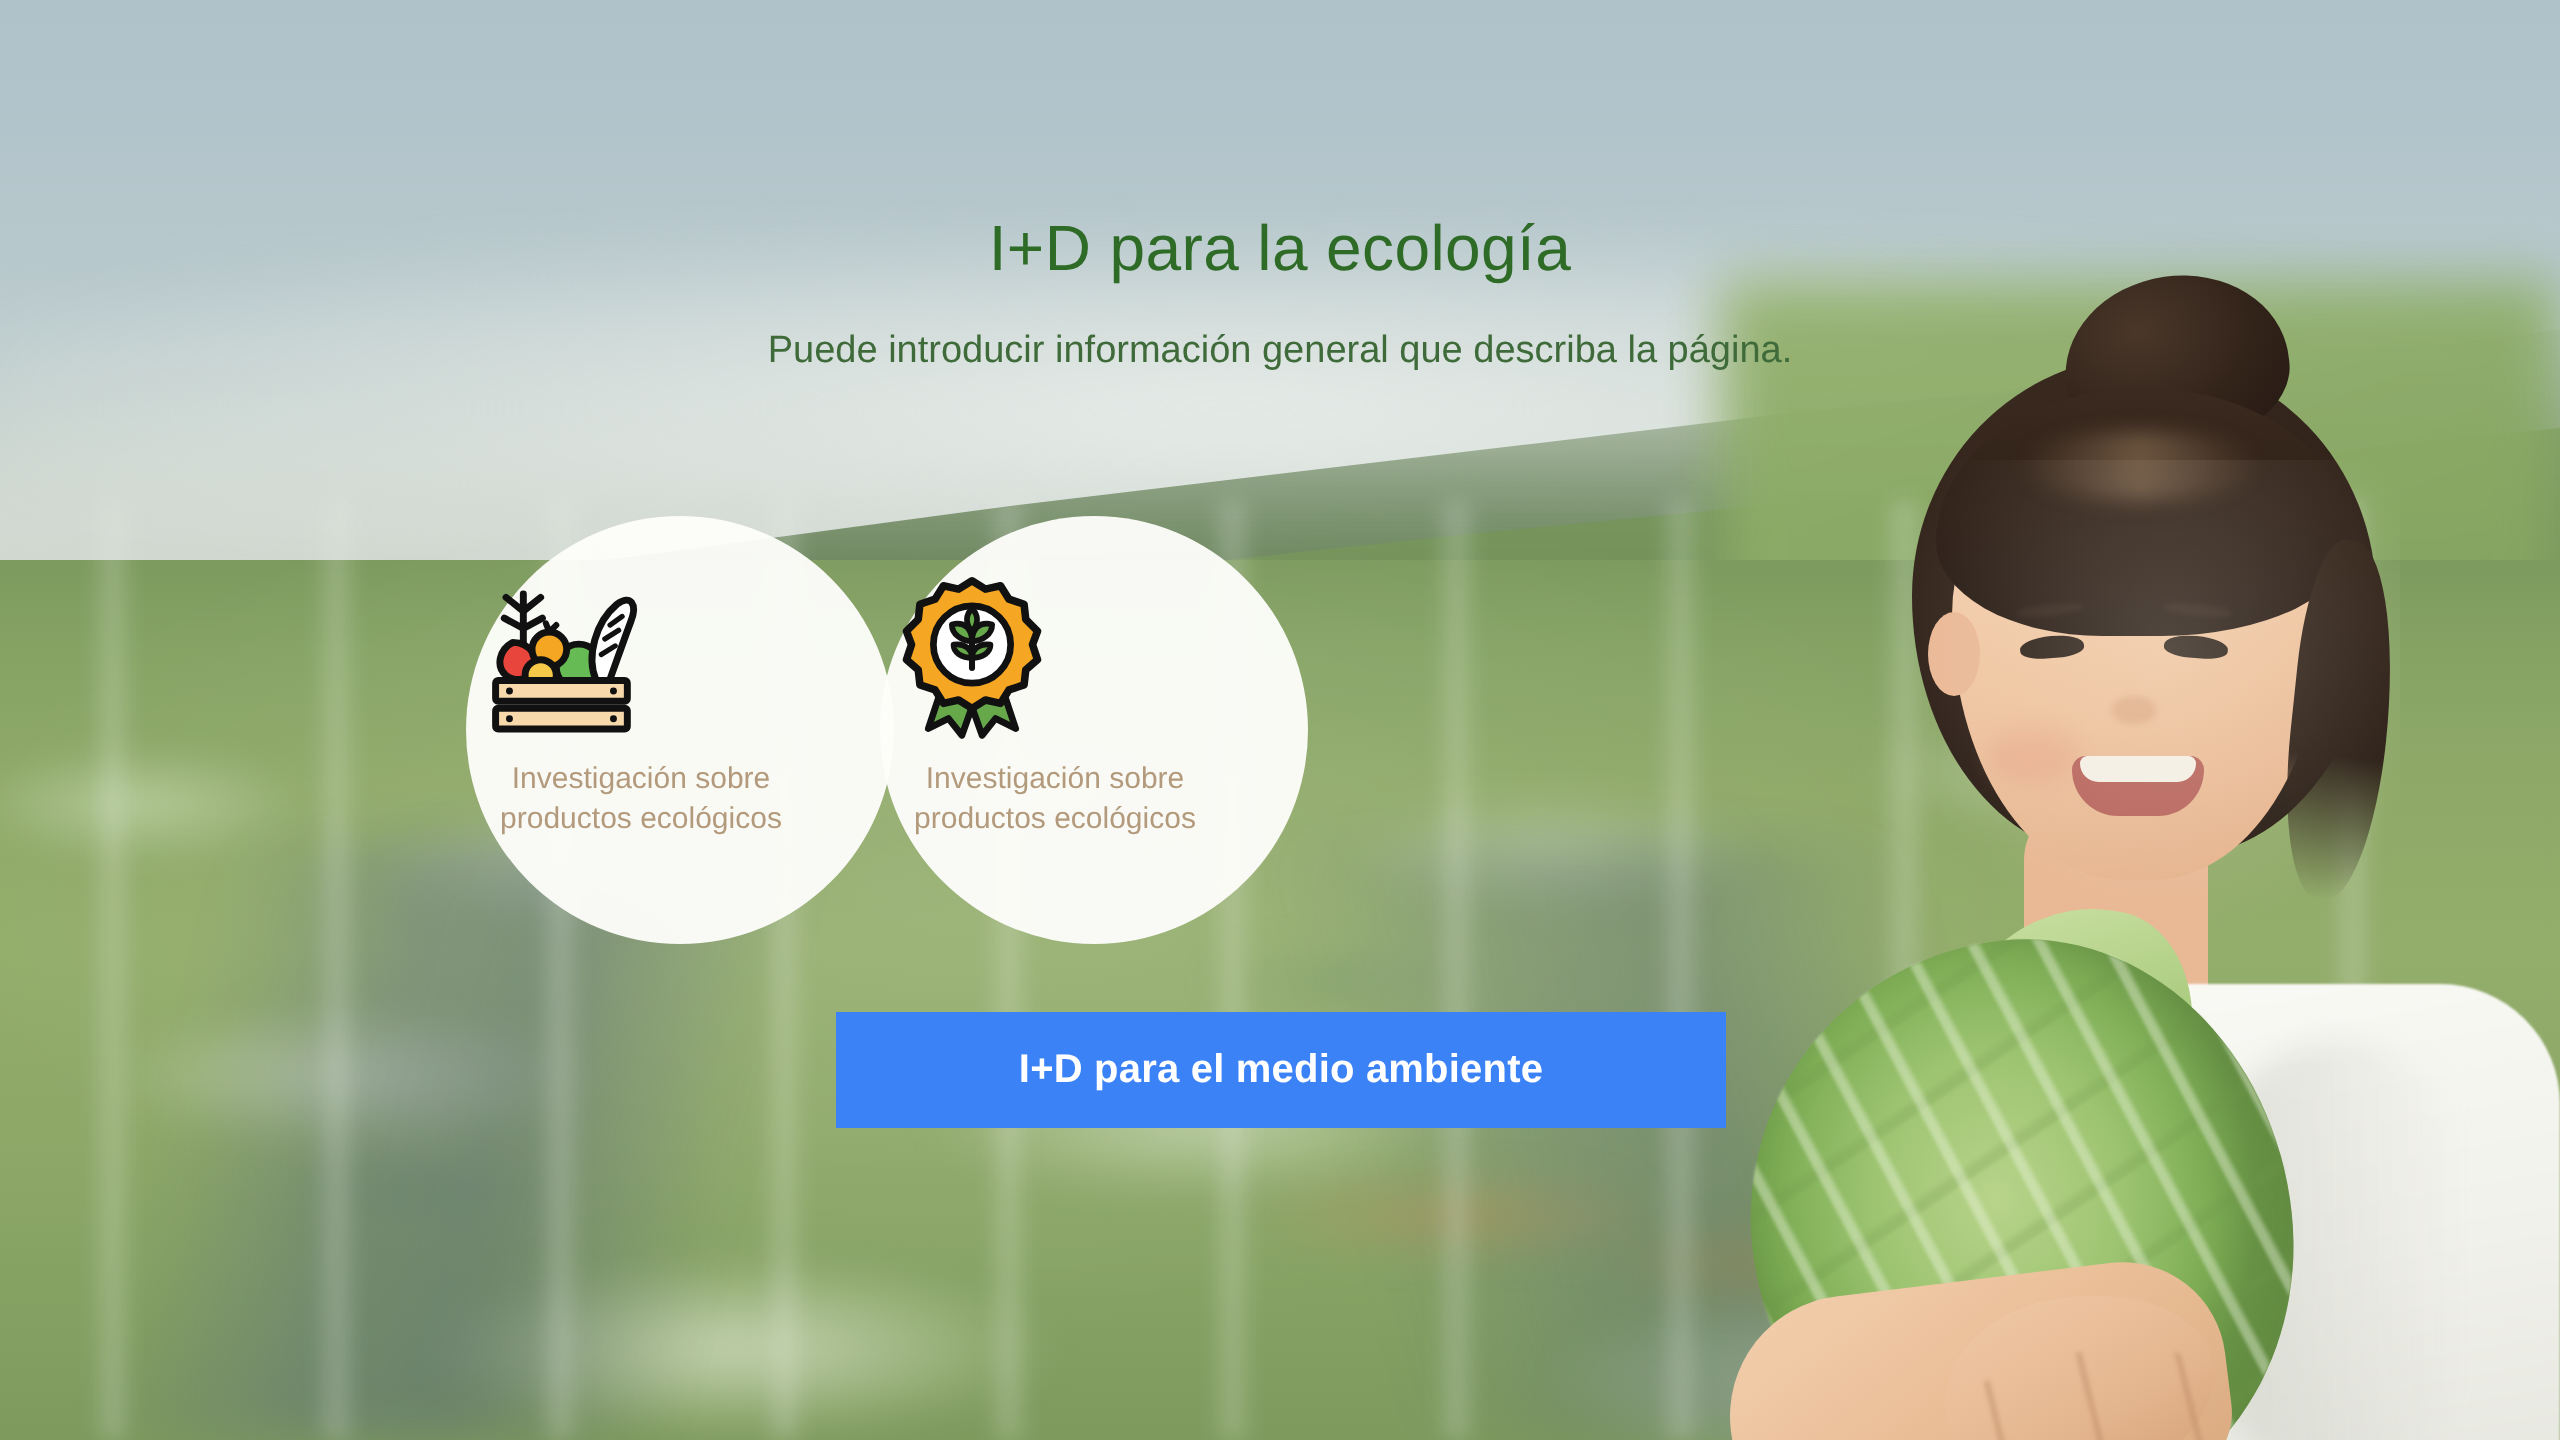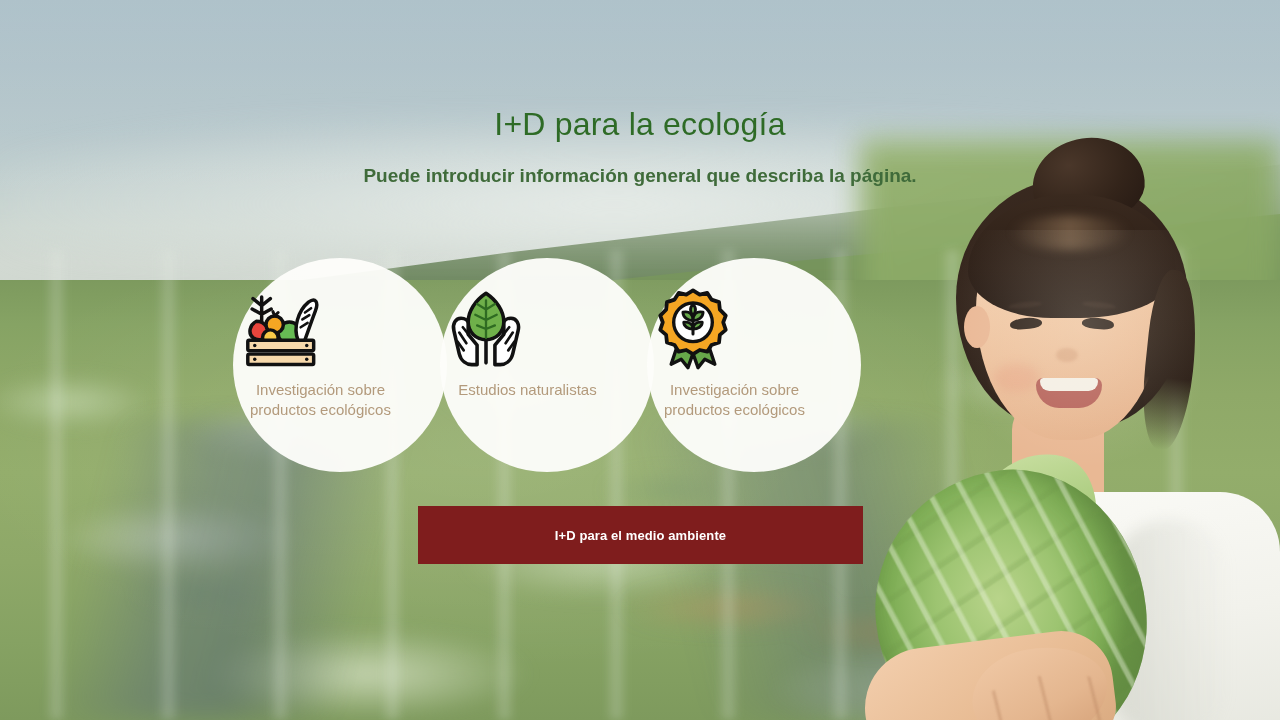--- a/index.html
+++ b/index.html
@@ -363,21 +363,21 @@
     color: #2e6b26;
     letter-spacing: .2px;
     line-height: 1.1;
   }
   .hero-sub {
     position: absolute;
     left: 0; top: 145px;
     width: 1280px;
     text-align: center;
     font-size: 19px;
-    font-weight: 700;
+    font-weight: 400;
     color: #3f6b3a;
     line-height: 1.3;
   }
 
   .circles {
     position: absolute;
     left: 233px; top: 258px;
     width: 814px; height: 214px;
     display: flex;
     align-items: flex-start;
@@ -412,23 +412,23 @@
 
   .cta-wrap {
     position: absolute;
     left: 418px; top: 506px;
     width: 445px; height: 58px;
   }
   .cta-button {
     display: block;
     width: 100%; height: 100%;
     border: none;
-    background: #7f1d1d;
+    background: #3b82f6;
     color: #ffffff;
-    font-size: 13px;
+    font-size: 20px;
     font-weight: 700;
     font-family: "Liberation Sans", sans-serif;
     letter-spacing: .1px;
     cursor: pointer;
     padding: 0;
   }
 </style>
 </head>
 <body>
 
@@ -509,37 +509,20 @@
             <circle cx="22" cy="64" r="2" fill="#111"></circle>
             <circle cx="82" cy="64" r="2" fill="#111"></circle>
             <circle cx="22" cy="80" r="2" fill="#111"></circle>
             <circle cx="82" cy="80" r="2" fill="#111"></circle>
           </svg>
         </div>
         <div class="circle-label">Investigación sobre productos ecológicos</div>
       </div>
 
 
-      <div class="circle">
-        <div class="circle-icon">
-          <svg viewBox="0 0 100 92" width="90" height="82" aria-hidden="true">
-
-            <path d="M50 6 C62 14 70 26 70 38 C70 50 61 58 50 58 C39 58 30 50 30 38 C30 26 38 14 50 6 Z" fill="#6fb04a" stroke="#111" stroke-width="4" stroke-linejoin="round"></path>
-            <path d="M50 58 L50 84" stroke="#111" stroke-width="4" stroke-linecap="round"></path>
-            <path d="M50 14 L50 56 M50 24 L40 18 M50 24 L60 18 M50 36 L38 30 M50 36 L62 30 M50 46 L40 42 M50 46 L60 42" stroke="#2f6b22" stroke-width="2.6" fill="none" stroke-linecap="round"></path>
-
-            <path d="M22 34 C16 34 12 40 14 48 L20 74 C22 82 28 86 34 86 L40 86 L40 64 L30 52 L30 40 C30 36 26 34 22 34 Z" fill="#fff" stroke="#111" stroke-width="4" stroke-linejoin="round"></path>
-            <path d="M24 44 L32 54 M20 50 L28 62 M18 60 L25 70" stroke="#111" stroke-width="3" fill="none" stroke-linecap="round"></path>
-
-            <path d="M78 34 C84 34 88 40 86 48 L80 74 C78 82 72 86 66 86 L60 86 L60 64 L70 52 L70 40 C70 36 74 34 78 34 Z" fill="#fff" stroke="#111" stroke-width="4" stroke-linejoin="round"></path>
-            <path d="M76 44 L68 54 M80 50 L72 62 M82 60 L75 70" stroke="#111" stroke-width="3" fill="none" stroke-linecap="round"></path>
-          </svg>
-        </div>
-        <div class="circle-label">Estudios naturalistas</div>
-      </div>
 
       <div class="circle">
         <div class="circle-icon">
           <svg viewBox="0 0 100 100" width="88" height="84" aria-hidden="true">
 
             <path d="M34 62 L24 92 L36 86 L44 96 L54 68 Z" fill="#67a84a" stroke="#111" stroke-width="4" stroke-linejoin="round"></path>
             <path d="M66 62 L76 92 L64 86 L56 96 L46 68 Z" fill="#67a84a" stroke="#111" stroke-width="4" stroke-linejoin="round"></path>
 
             <path d="M50 4 L58 9 L67 7 L72 15 L81 18 L82 27 L89 34 L86 42 L89 51 L82 57 L81 66 L72 69 L67 77 L58 75 L50 80 L42 75 L33 77 L28 69 L19 66 L18 57 L11 51 L14 42 L11 34 L18 27 L19 18 L28 15 L33 7 L42 9 Z" fill="#f5a623" stroke="#111" stroke-width="4.5" stroke-linejoin="round"></path>
             <circle cx="50" cy="42" r="23" fill="#fff" stroke="#111" stroke-width="4"></circle>

